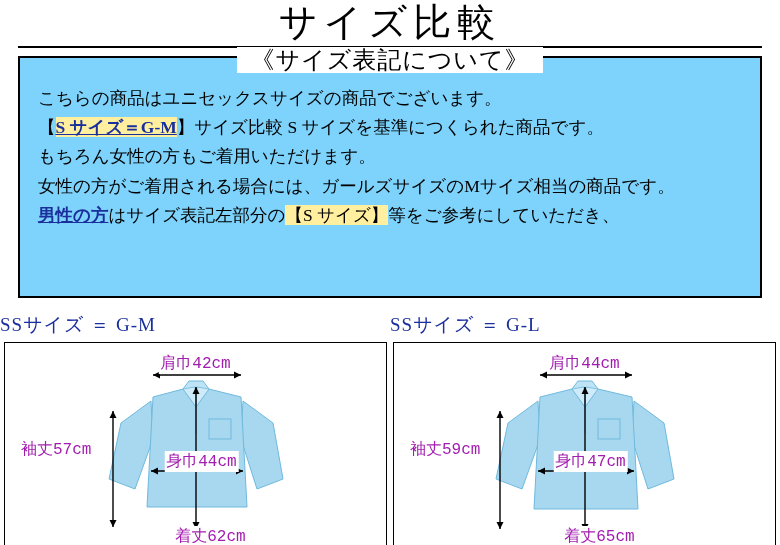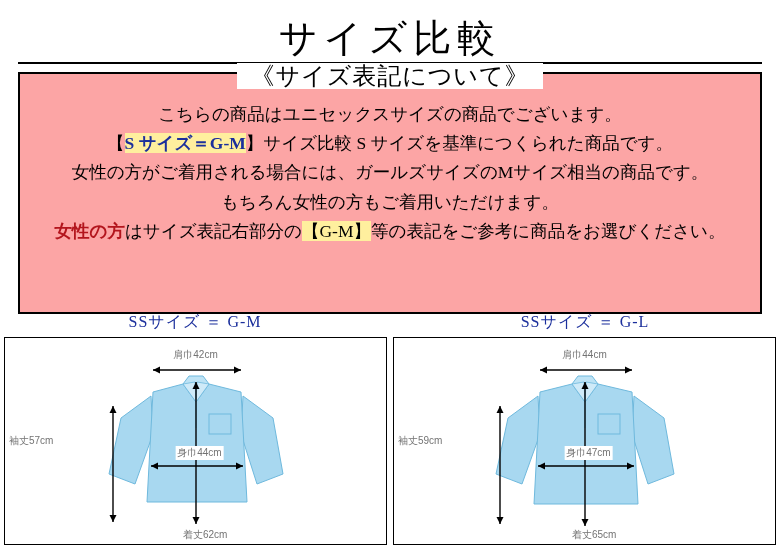--- a/index.html
+++ b/index.html
@@ -19,84 +19,83 @@
     width: 780px;
     height: 545px;
   }
 
   
   .title {
     text-align: center;
     font-size: 38px;
     letter-spacing: 6px;
     line-height: 1.1;
-    padding-top: 18px;
+    padding-top: 2px;
     font-family: "Liberation Serif", serif;
   }
   .title-rule {
     width: 744px;
     margin: 2px auto 0 auto;
     border-bottom: 2px solid #000;
   }
 
   
   .notice-box {
     position: relative;
     width: 744px;
     margin: 8px auto 0 auto;
     border: 2px solid #000;
     height: 242px;
     box-sizing: border-box;
-    background: #fca5a5;
+    background: #7dd3fc;
   }
   .notice-heading {
     position: absolute;
     top: -14px;
     left: 0;
     right: 0;
     text-align: center;
   }
   .notice-heading span {
     background: #fff;
     padding: 0 14px;
     font-size: 24px;
     letter-spacing: 1px;
   }
   .notice-body {
     padding: 26px 18px 0 18px;
     font-size: 17.5px;
     line-height: 1.62;
-    text-align: center;
   }
   .notice-body p {
     margin: 0 0 1px 0;
     white-space: nowrap;
   }
   .gap-top { margin-top: 9px; }
   .hl-yellow {
     background: #ffef9e;
   }
-  .blue-text { color: #1b2f9c; font-weight: bold; }
+  .blue-text { color: #1b2f9c; font-weight: bold; text-decoration: underline; }
   .red-text { color: #b3151d; font-weight: bold; }
 
   
   .panels {
     position: absolute;
     top: 312px;
     left: 0;
     width: 780px;
   }
   .panel-labels {
     display: flex;
     width: 780px;
   }
   .panel-label {
     flex: 1 1 50%;
-    text-align: center;
-    font-size: 16px;
+    text-align: left;
+    font-size: 19px;
     color: #1b2f9c;
     letter-spacing: 1px;
     padding-bottom: 4px;
   }
   .panel-imgs {
     display: flex;
     width: 780px;
     gap: 6px;
     padding: 0 4px;
     box-sizing: border-box;
@@ -118,53 +117,53 @@
     top: 24px;
     transform: translateX(-50%);
     width: 210px;
     height: 170px;
   }
   .shirt svg { display: block; }
 
   
   .meas {
     position: absolute;
-    font-size: 10px;
-    font-family: Liberation Sans, sans-serif;
-    color: #737373;
+    font-size: 16px;
+    font-family: Liberation Mono, monospace;
+    color: #a21caf;
     background: #fff;
     padding: 0 2px;
     white-space: nowrap;
   }
   .meas-shoulder { top: 10px; left: 50%; transform: translateX(-50%); }
-  .meas-sleeve { top: 96px; left: 2px; }
+  .meas-sleeve { top: 96px; left: 14px; }
   .meas-chest { top: 108px; left: 50%; transform: translateX(-42%); }
   .meas-length { bottom: 2px; left: 50%; transform: translateX(-30%); }
 </style>
 </head>
 <body>
 
 <div class="page">
 
   <div class="title">サイズ比較</div>
   <div class="title-rule"></div>
 
   <div class="notice-box">
     <div class="notice-heading">
       <span>《サイズ表記について》</span>
     </div>
     <div class="notice-body">
       <p>こちらの商品はユニセックスサイズの商品でございます。</p>
       <p class="gap-top">
         <span>【</span><span class="hl-yellow blue-text">S サイズ＝G-M</span><span>】サイズ比較 S サイズを基準につくられた商品です。</span>
       </p>
+      <p>もちろん女性の方もご着用いただけます。</p>
       <p>女性の方がご着用される場合には、ガールズサイズのMサイズ相当の商品です。</p>
-      <p>もちろん女性の方もご着用いただけます。</p>
-      <p>
-        <span class="red-text">女性の方</span><span>はサイズ表記右部分の</span><span class="hl-yellow">【G-M】</span><span>等の表記をご参考</span><span>に商品をお選びください。</span>
+      <p class="gap-top">
+        <span class="blue-text">男性の方</span><span>はサイズ表記左部分の</span><span class="hl-yellow">【S サイズ】</span><span>等をご参考にしていただき、</span>
       </p>
     </div>
   </div>
 
   <div class="panels">
     <div class="panel-labels">
       <div class="panel-label">SSサイズ ＝ G-M</div>
       <div class="panel-label">SSサイズ ＝ G-L</div>
     </div>
     <div class="panel-imgs">

